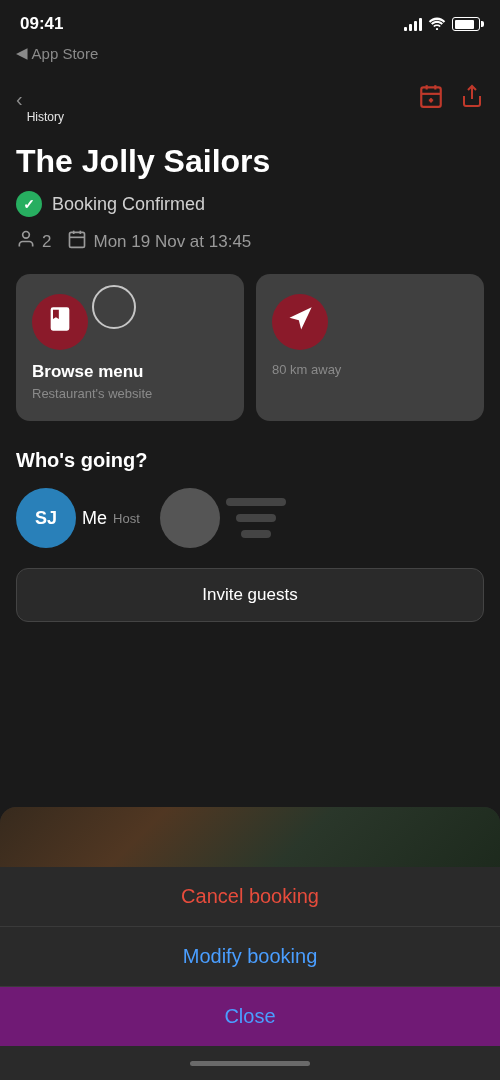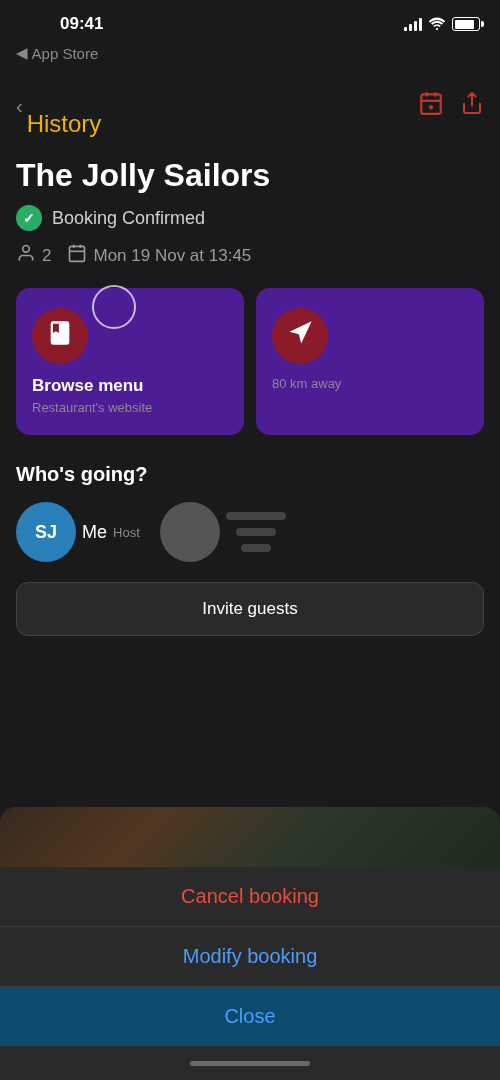--- a/index.html
+++ b/index.html
@@ -25,21 +25,20 @@
       justify-content: space-between;
       align-items: center;
       padding: 12px 20px 8px 20px;
       height: 44px;
     }
 
     .status-time {
       font-size: 17px;
       font-weight: 600;
       color: #ffffff;
-      margin-left: 40px;
     }
 
     .status-icons {
       display: flex;
       align-items: center;
       gap: 6px;
     }
 
     .signal-bars {
       display: flex;
@@ -105,22 +104,22 @@
       font-size: 18px;
       cursor: pointer;
     }
 
     .nav-back-chevron {
       font-size: 20px;
       color: #8a8a8a;
     }
 
     .nav-back-label {
-      font-size: 24px;
-      color: #eab308;
+      font-size: 12px;
+      color: #e5e5e5;
       margin-top: 36px;
     }
 
     .nav-actions {
       display: flex;
       gap: 16px;
       align-items: center;
     }
 
     .nav-icon {
@@ -206,21 +205,21 @@
 
     
     .cards-row {
       display: flex;
       gap: 12px;
       margin-bottom: 28px;
     }
 
     .card {
       flex: 1;
-      background: #4c1d95;
+      background: #404040;
       border-radius: 14px;
       padding: 20px 16px;
       cursor: pointer;
     }
 
     .card-icon-wrap {
       width: 56px;
       height: 56px;
       border-radius: 50%;
       display: flex;
@@ -368,21 +367,21 @@
 
     .cancel-option {
       color: #e74c3c;
     }
 
     .close-option {
       color: #4a9eff;
       font-size: 20px;
       padding: 18px 16px;
       text-align: center;
-      background: #0c4a6e;
+      background: #701a75;
       cursor: pointer;
     }
 
     .home-indicator {
       height: 34px;
       display: flex;
       align-items: center;
       justify-content: center;
       background: #2a2a2a;
     }

